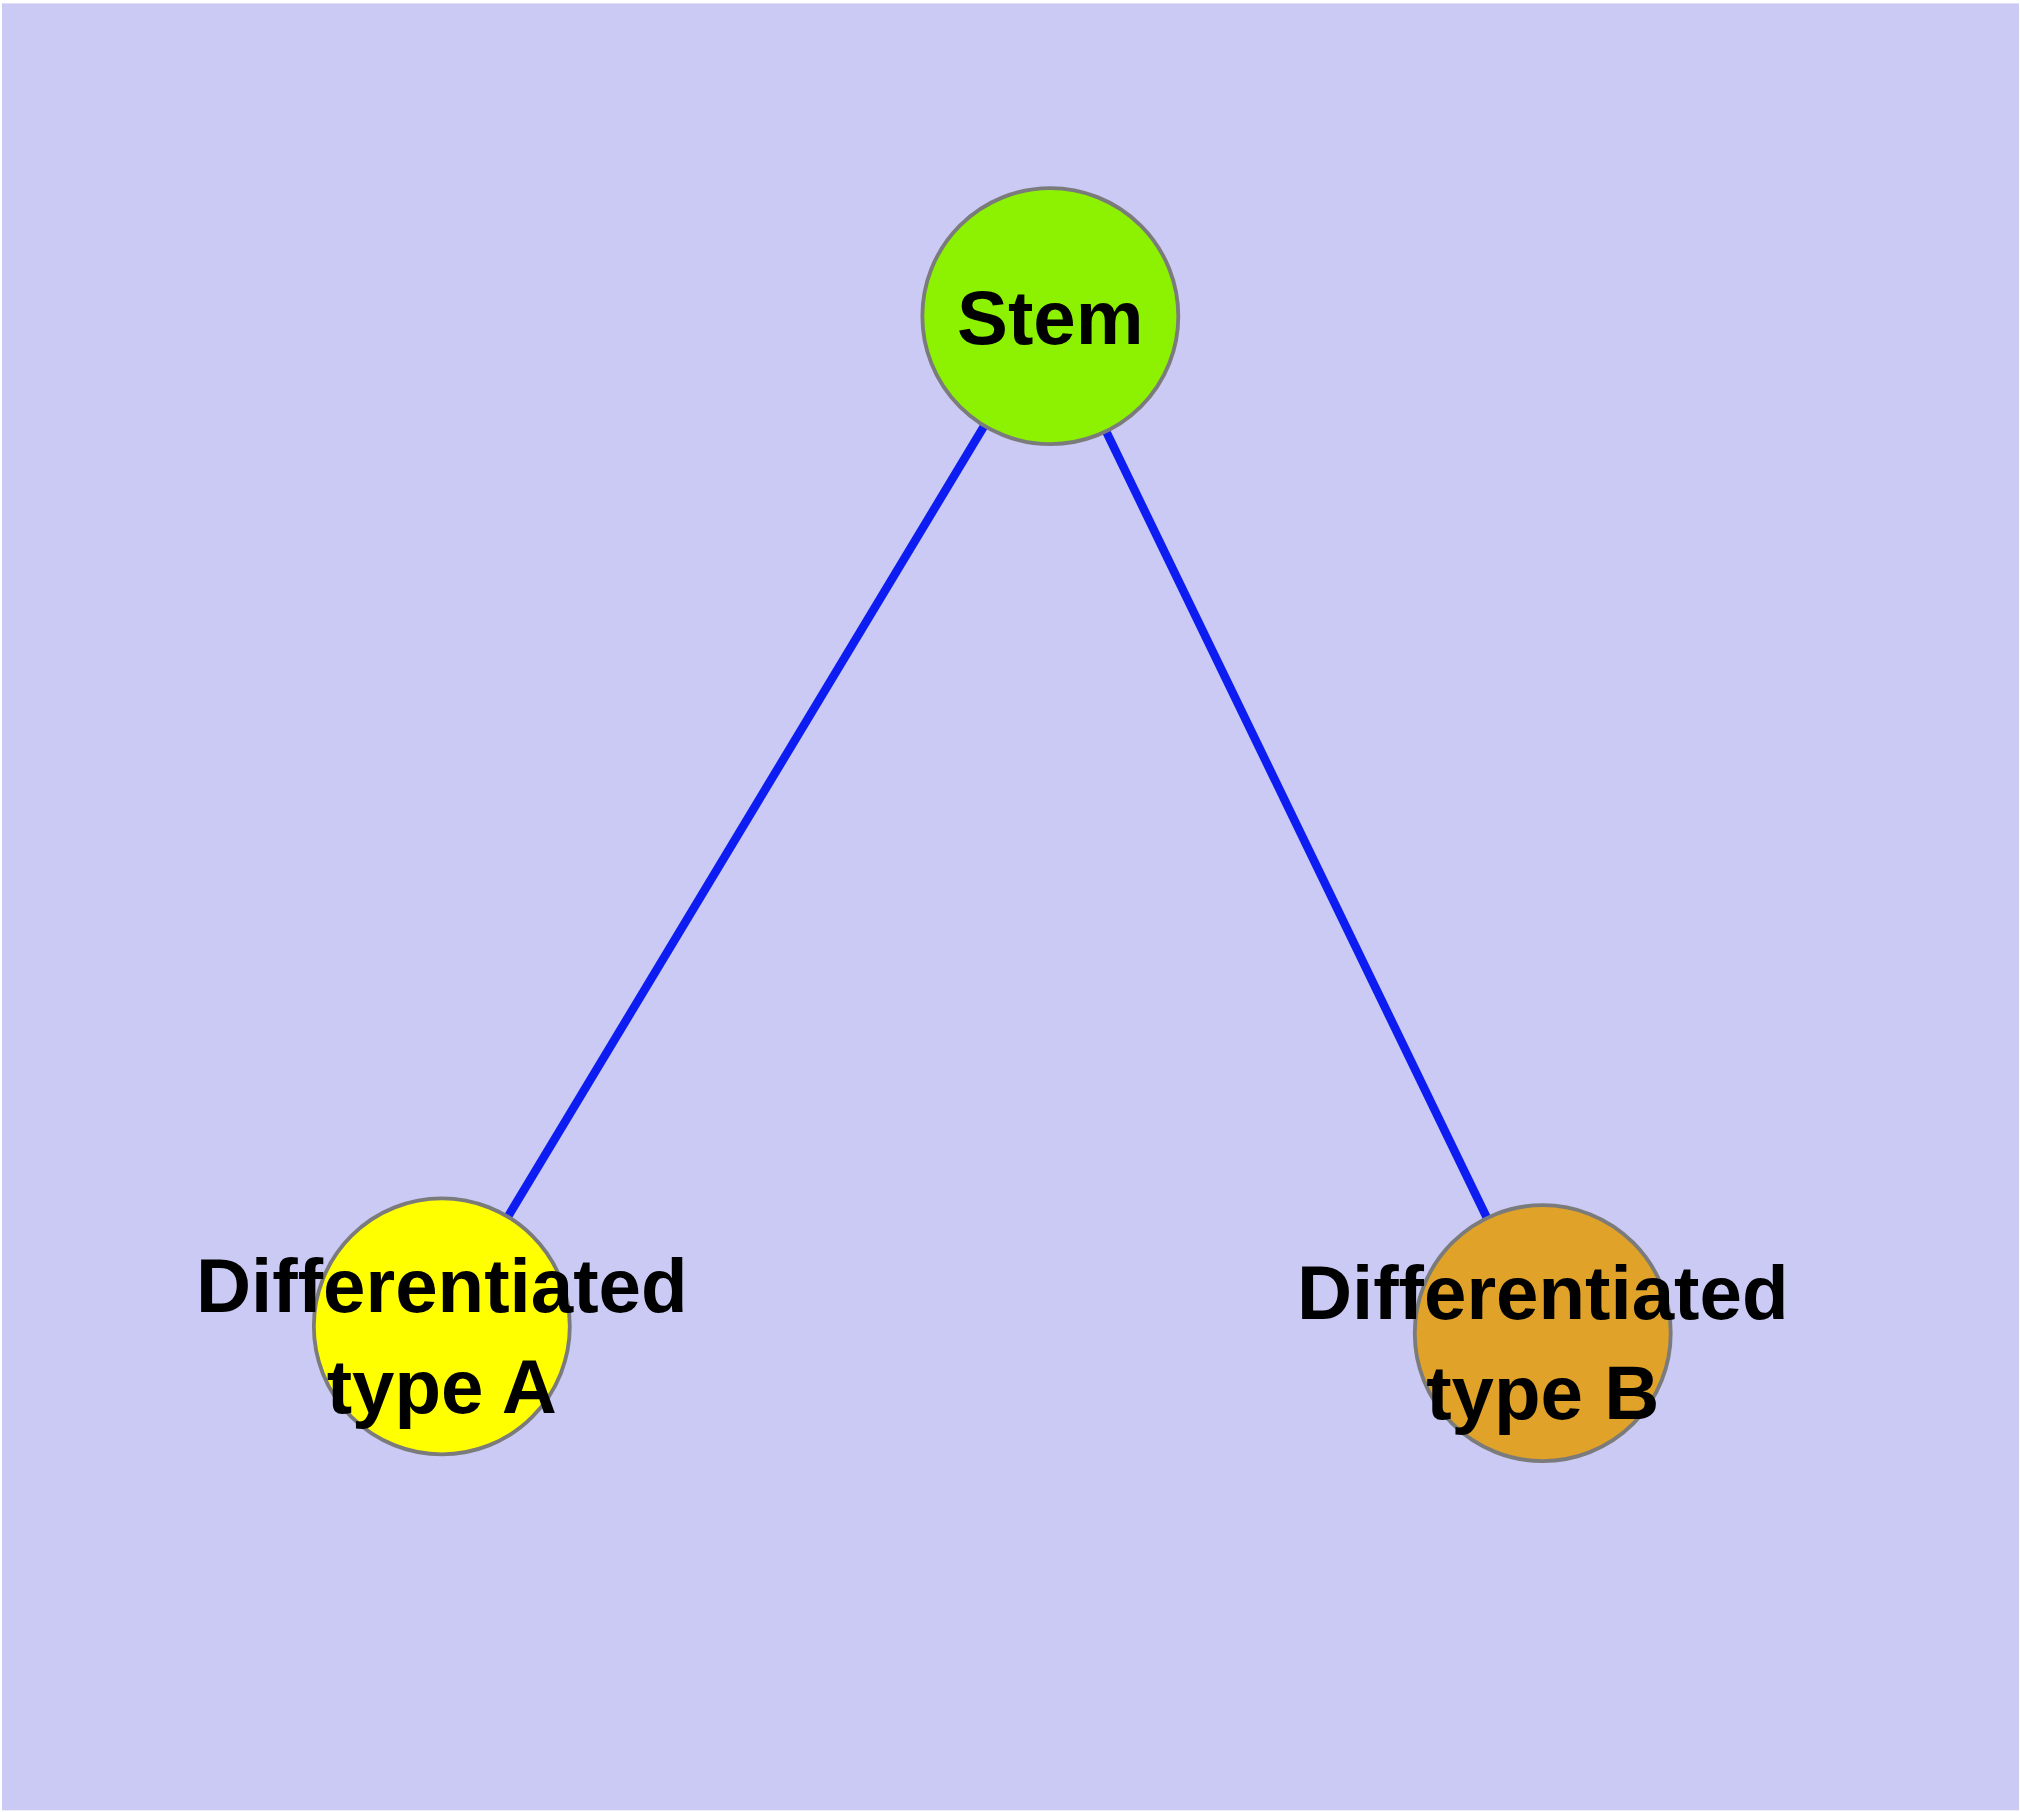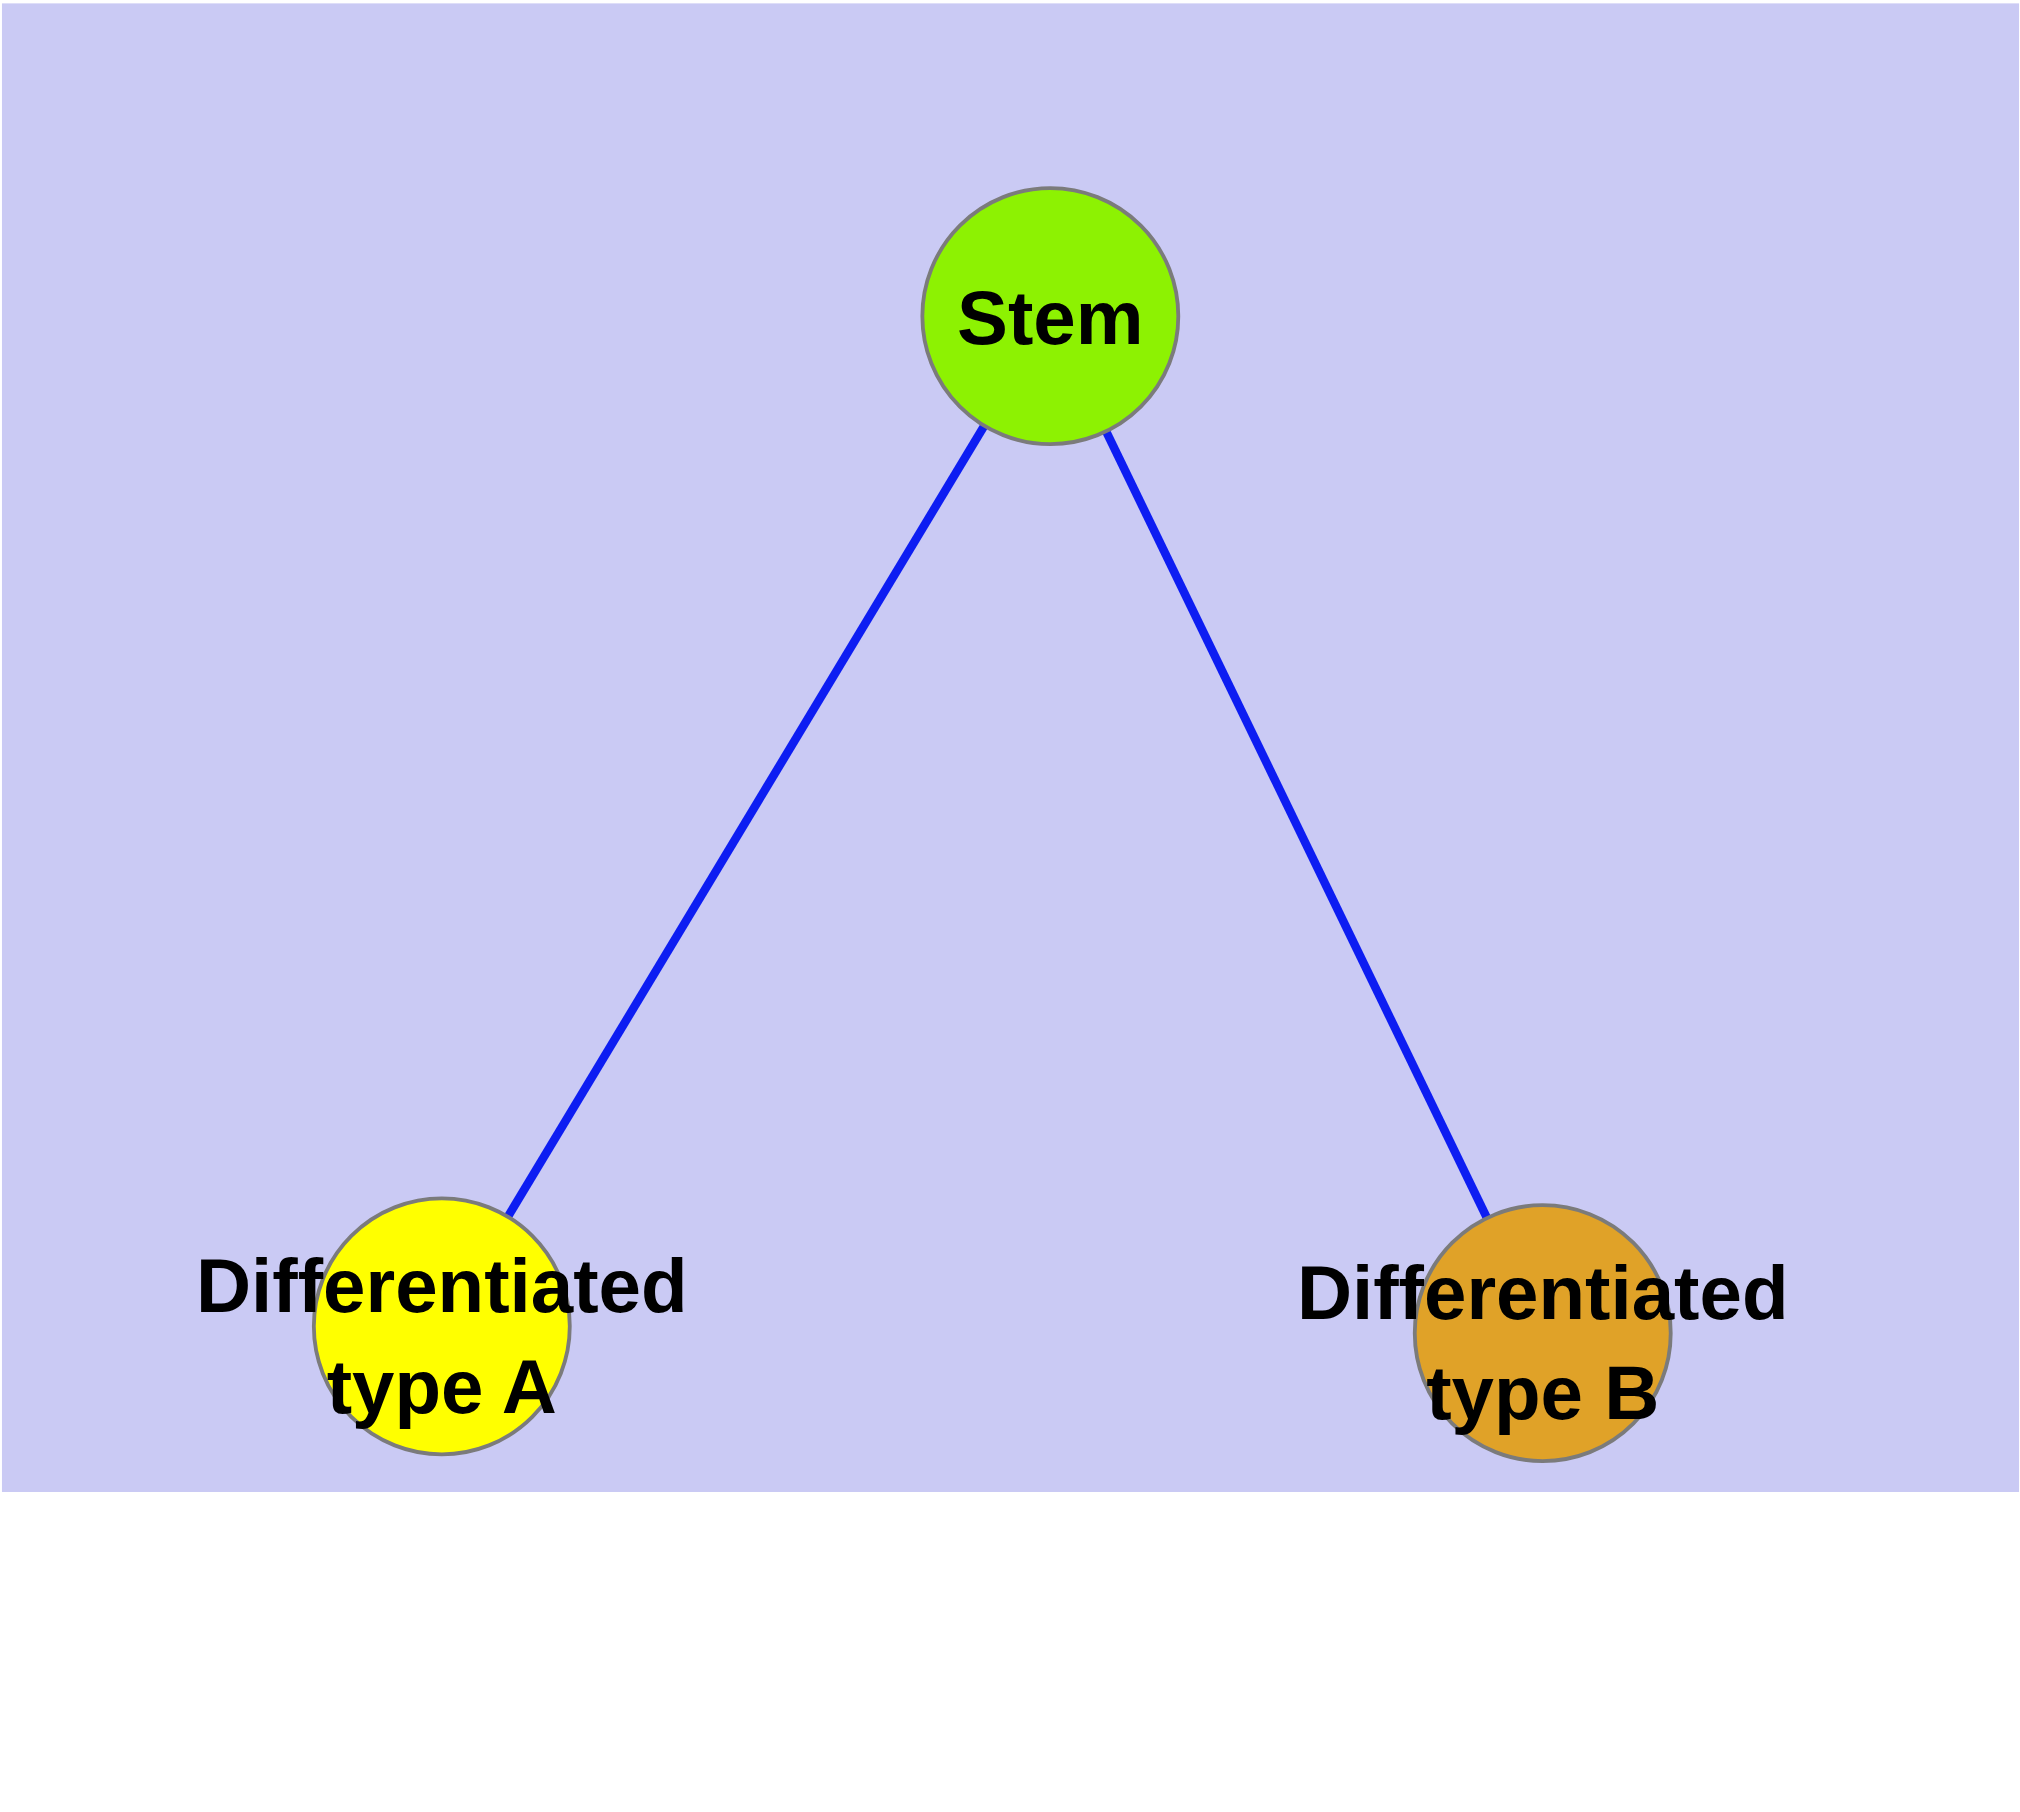--- a/index.html
+++ b/index.html
@@ -4,21 +4,21 @@
 <style>
   html, body {
     margin: 0;
     padding: 0;
     background: #ffffff;
     font-family: "Liberation Sans", sans-serif;
   }
   .stage {
     position: relative;
     width: 2021px;
-    height: 1492px;
+    height: 1812px;
     background: #ffffff;
     overflow: hidden;
   }
   svg.graph {
     display: block;
     width: 2021px;
     height: 1812px;
   }
   svg.graph text {
     font-family: "Liberation Sans", sans-serif;

